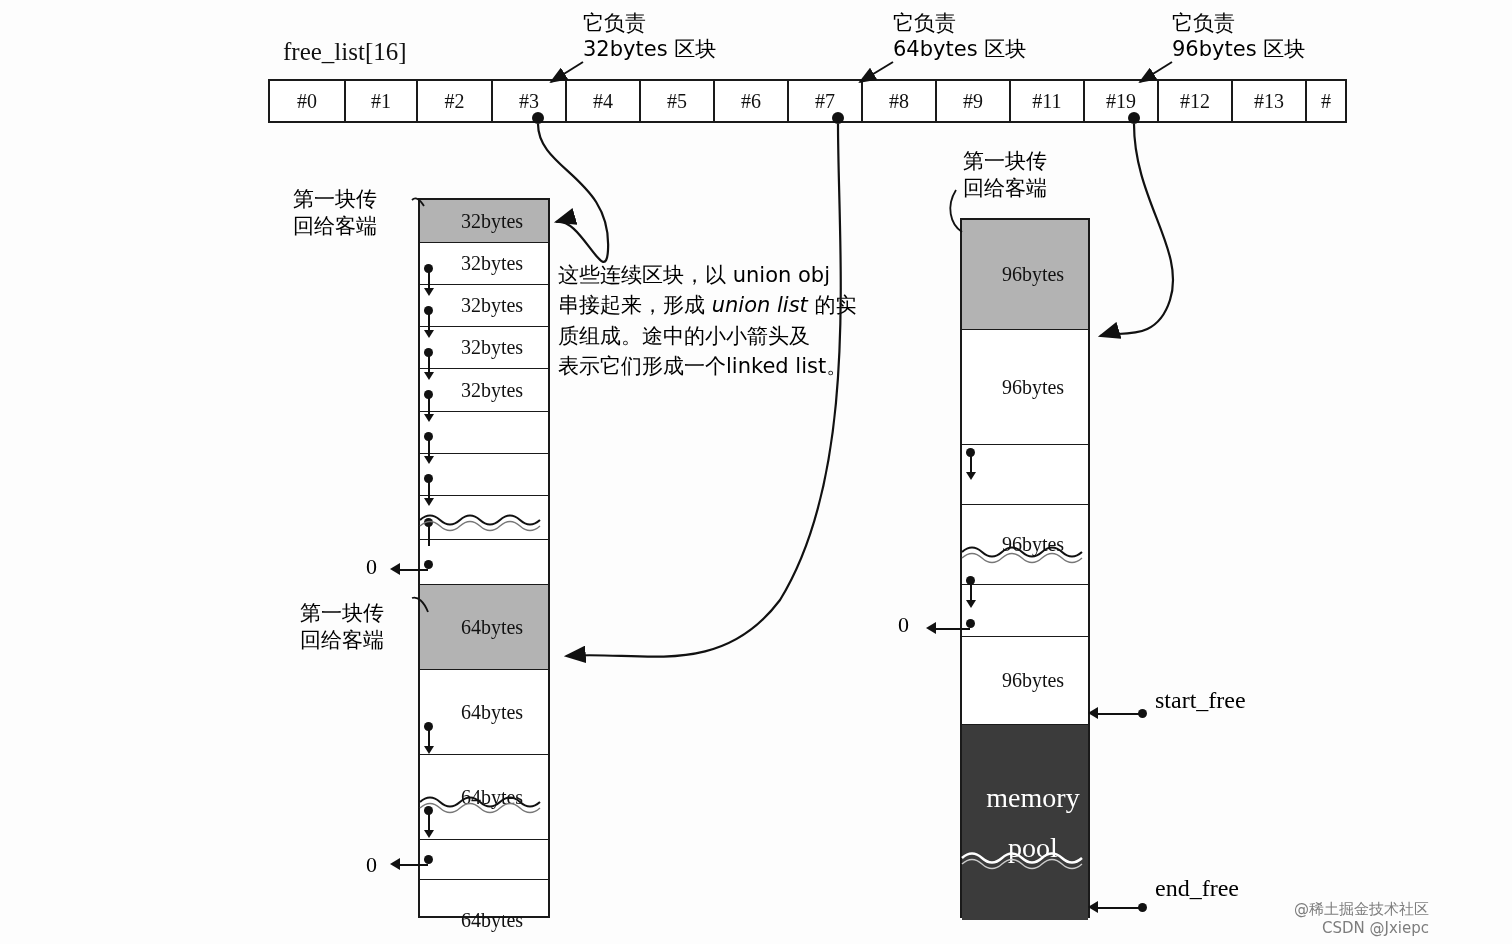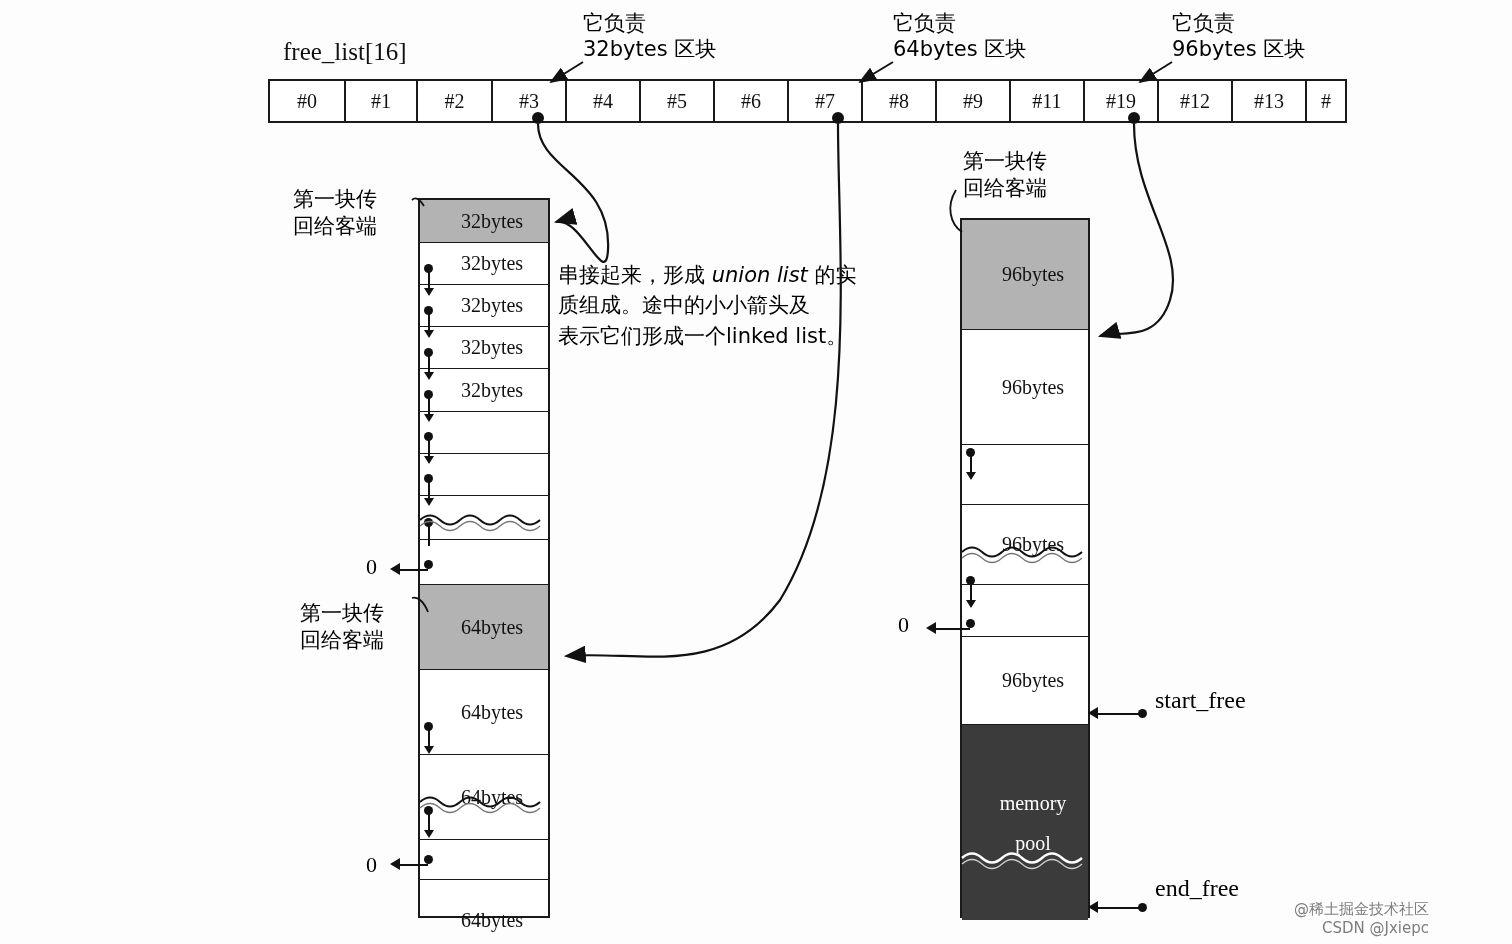--- a/index.html
+++ b/index.html
@@ -77,21 +77,21 @@
     justify-content: center;
     font-size: 20px;
     color: #111;
     padding-left: 16px;
   }
   .cell.last { border-bottom: none; }
   .cell.shaded { background: #b3b3b3; }
   .cell.dark {
     background: #3b3b3b;
     color: #ffffff;
-    font-size: 20px;
+    font-size: 28px;
     line-height: 1.2;
     text-align: center;
     flex-direction: column;
     gap: 16px;
   }
   .cell.blank { }
 
   
   .dot {
     position: absolute;
@@ -228,20 +228,21 @@
       <span>memory</span>
       <span>pool</span>
     </div>
   </div>
 
   <div class="side-note cn" style="left:293px; top:186px;">第一块传<br>回给客端</div>
   <div class="side-note cn" style="left:300px; top:600px;">第一块传<br>回给客端</div>
   <div class="side-note cn" style="left:963px; top:148px;">第一块传<br>回给客端</div>
 
   <div class="big-note cn" id="center-note" style="left:558px; top:260px; width:320px;">
+    <div>这些连续区块，以 union obj</div>
     <div><span>串接起来，形成 </span><i>union list</i><span> 的实</span></div>
     <div>质组成。途中的小小箭头及</div>
     <div>表示它们形成一个linked list。</div>
   </div>
 
   <div class="zero" style="left:366px; top:554px;">0</div>
   <div class="zero" style="left:366px; top:852px;">0</div>
   <div class="zero" style="left:898px; top:612px;">0</div>
 
   <div class="ptr-label" style="left:1155px; top:687px;">start_free</div>

